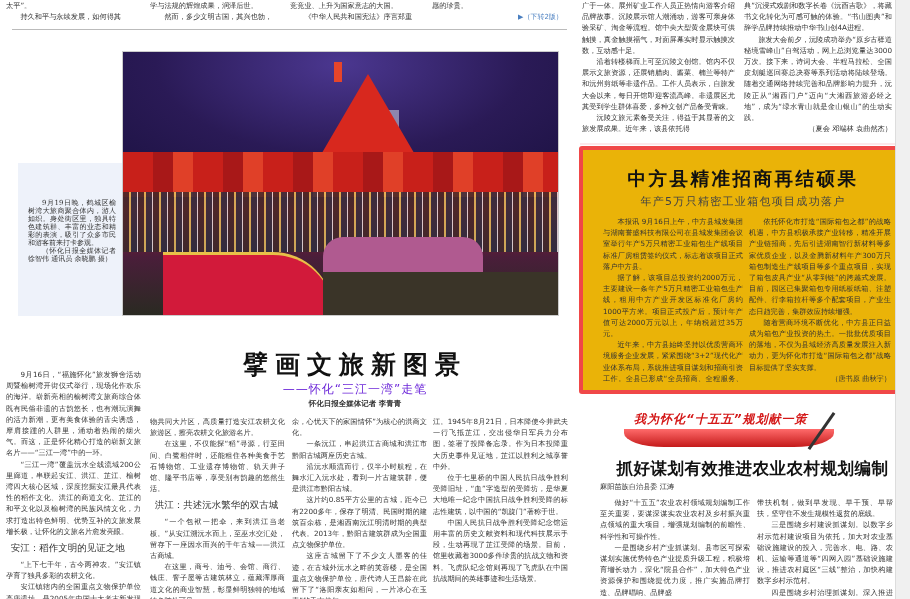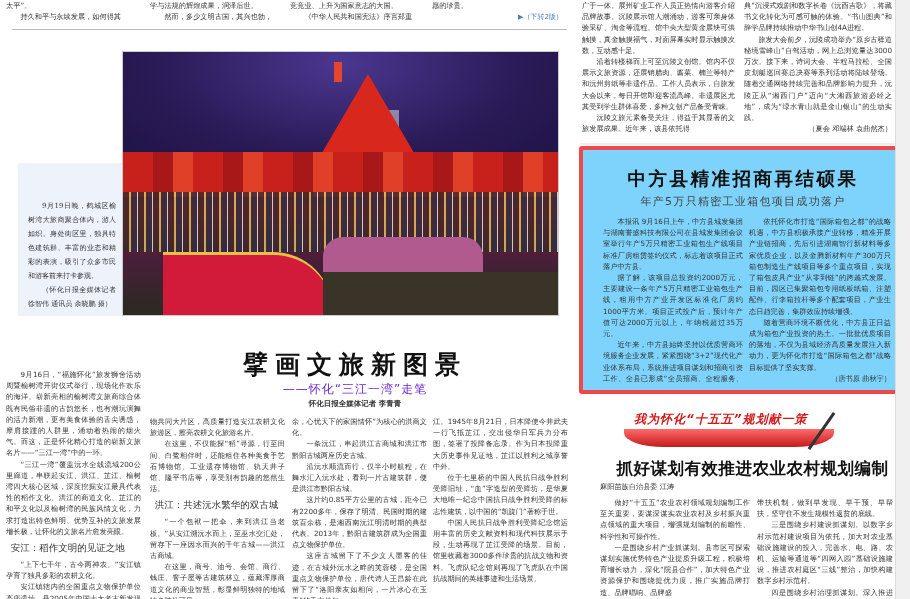--- a/index.html
+++ b/index.html
@@ -15,26 +15,26 @@
   .photo .sky { position: absolute; left: 0; top: 0; width: 100%; height: 45%; background: radial-gradient(ellipse at 50% 10%, #4b3790 0%, #2a1a56 60%, #1e1345 100%); }
   .photo .tower { position: absolute; left: 175px; top: 22px; width: 0; height: 0; border-left: 70px solid transparent; border-right: 70px solid transparent; border-bottom: 120px solid #d8281e; }
   .photo .tower2 { position: absolute; left: 210px; top: 10px; width: 8px; height: 20px; background: #e6452a; left: 211px; }
   .photo .roofs { position: absolute; left: 0; top: 100px; width: 100%; height: 45px; background: repeating-linear-gradient(90deg, #c8201a 0 30px, #a81818 30px 50px, #e04028 50px 70px); }
   .photo .lights { position: absolute; left: 0; top: 140px; width: 100%; height: 60px; background: repeating-linear-gradient(90deg, #3a2a2a 0 6px, #e8c860 6px 8px, #2a3040 8px 14px, #f0f0f0 14px 15px); opacity: .8; }
   .photo .bridge { position: absolute; left: 200px; top: 185px; width: 160px; height: 35px; background: #b05a90; border-radius: 20px 20px 0 0; }
   .photo .wall { position: absolute; left: 40px; top: 200px; width: 170px; height: 65px; background: #d21a3a; border-top: 3px solid #e8c048; border-radius: 0 60px 0 0; }
   .photo .water { position: absolute; left: 200px; top: 220px; width: 237px; height: 45px; background: #3a3428; }
   .photo .building { position: absolute; left: 246px; top: 58px; width: 30px; height: 40px; background: #c8c8d8; opacity: .6; }
   .caption-box { position: absolute; left: 18px; top: 163px; width: 104px; height: 153px; background: #eef2fa; }
-  .caption-box .txt { font-size: 7px; line-height: 14px; padding: 36px 6px 0 10px; color: #333; font-family: "DejaVu Serif", serif; }
+  .caption-box .txt { font-size: 7px; line-height: 8px; padding: 36px 6px 0 10px; color: #333; font-family: "DejaVu Serif", serif; }
   .headline-main { position: absolute; left: 220px; top: 348px; width: 270px; text-align: center; font-size: 25px; font-weight: bold; letter-spacing: 7px; color: #111; font-family: "DejaVu Serif", serif; }
   .subhead-main { position: absolute; left: 230px; top: 381px; width: 250px; text-align: center; font-size: 12px; color: #6d28d9; font-family: "DejaVu Sans", sans-serif; letter-spacing: 1px; }
   .byline-main { position: absolute; left: 230px; top: 399px; width: 250px; text-align: center; font-size: 7.5px; color: #333; font-weight: bold; font-family: "DejaVu Sans", sans-serif; }
   .subsec { font-size: 9.5px; line-height: 16px; color: #333; font-family: "DejaVu Serif", serif; text-indent: 0.5em; margin: 3px 0; }
-  .feature { position: absolute; left: 579px; top: 146px; width: 328px; height: 248px; border: 4px solid #f04848; border-radius: 3px; background: #7dd3fc; }
+  .feature { position: absolute; left: 579px; top: 146px; width: 328px; height: 248px; border: 4px solid #f04848; border-radius: 3px; background: #eab308; }
   .feature .fh { position: absolute; left: 0; top: 16px; width: 100%; text-align: center; font-size: 18.5px; font-weight: bold; letter-spacing: 2.5px; color: #111; font-family: "DejaVu Serif", serif; }
   .feature .fs { position: absolute; left: 0; top: 44px; width: 100%; text-align: center; font-size: 11px; color: #444; letter-spacing: 1.3px; font-family: "DejaVu Sans", sans-serif; }
   .banner { position: absolute; left: 624px; top: 411px; width: 220px; height: 42px; }
   .banner .band { position: absolute; left: 0; top: 18px; width: 210px; height: 18px; background: linear-gradient(180deg, #ff6a6a, #c41a1a); border-radius: 0 0 40px 40px / 0 0 14px 14px; }
   .banner .btxt { position: absolute; left: 10px; top: 0; font-size: 12px; font-weight: bold; font-style: italic; color: #d41818; letter-spacing: 1px; font-family: "DejaVu Sans", sans-serif; }
   .banner .pen { position: absolute; left: 196px; top: -2px; width: 3px; height: 44px; background: #333; transform: rotate(35deg); }
   .h2 { position: absolute; left: 600px; top: 458px; width: 305px; text-align: center; font-size: 16.5px; font-weight: bold; color: #111; letter-spacing: 0.5px; font-family: "DejaVu Serif", serif; }
   .by2 { position: absolute; left: 600px; top: 482px; width: 305px; text-align: left; font-size: 7.2px; color: #333; font-family: "DejaVu Sans", sans-serif; }
   .continue { position: absolute; left: 518px; top: 12px; font-size: 7px; color: #4a7fc0; font-family: "DejaVu Sans", sans-serif; }
   .sidebar-right { position: absolute; left: 895px; top: 0; width: 15px; height: 599px; background: #f0f0f0; border-left: 1px solid #ddd; }

